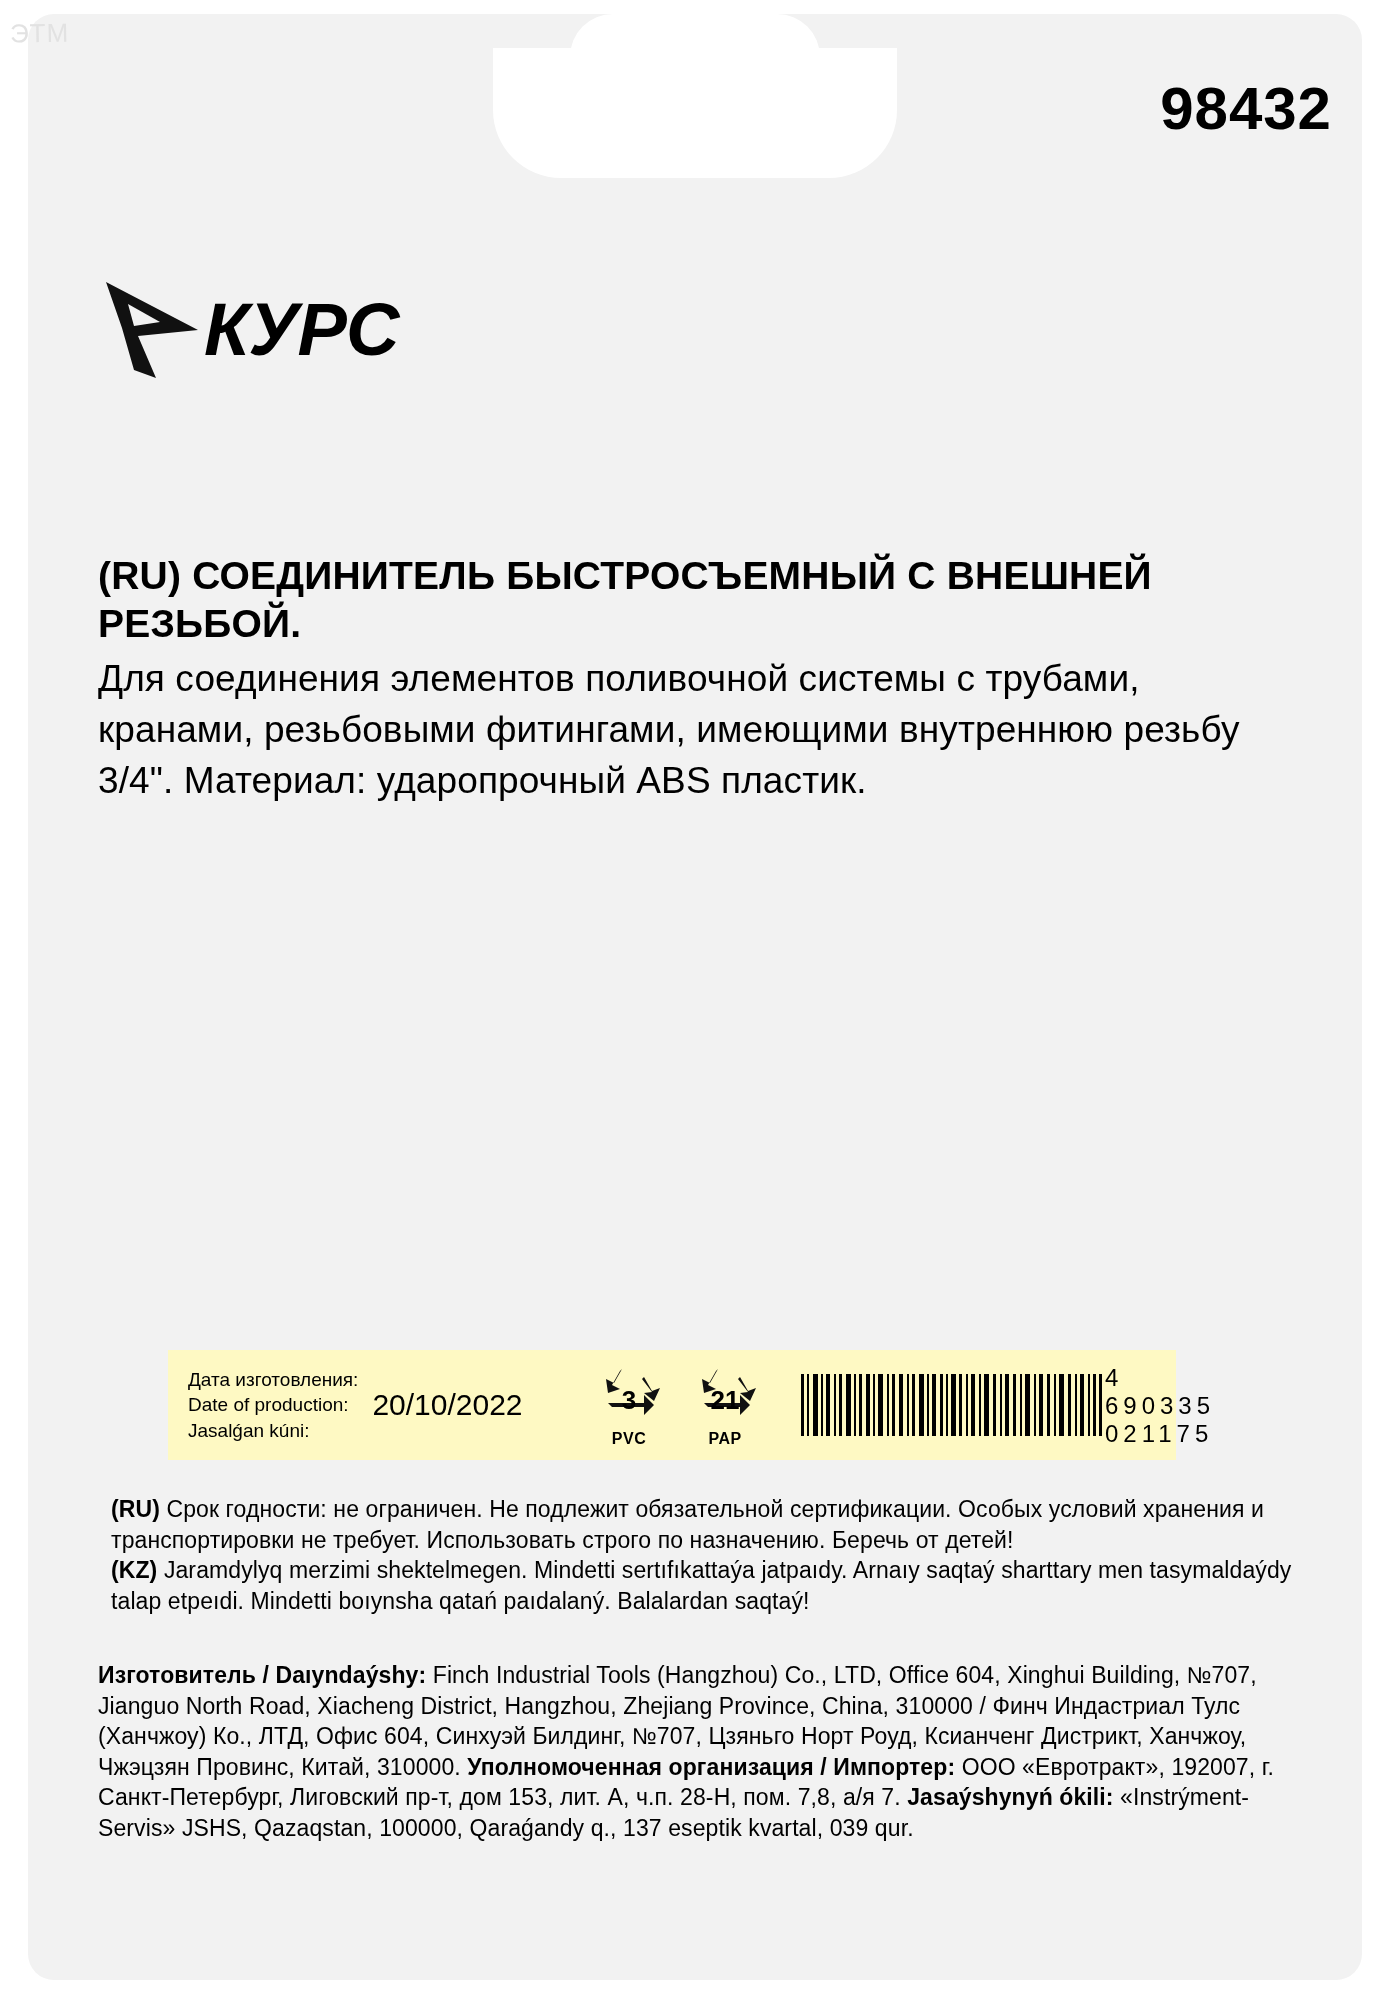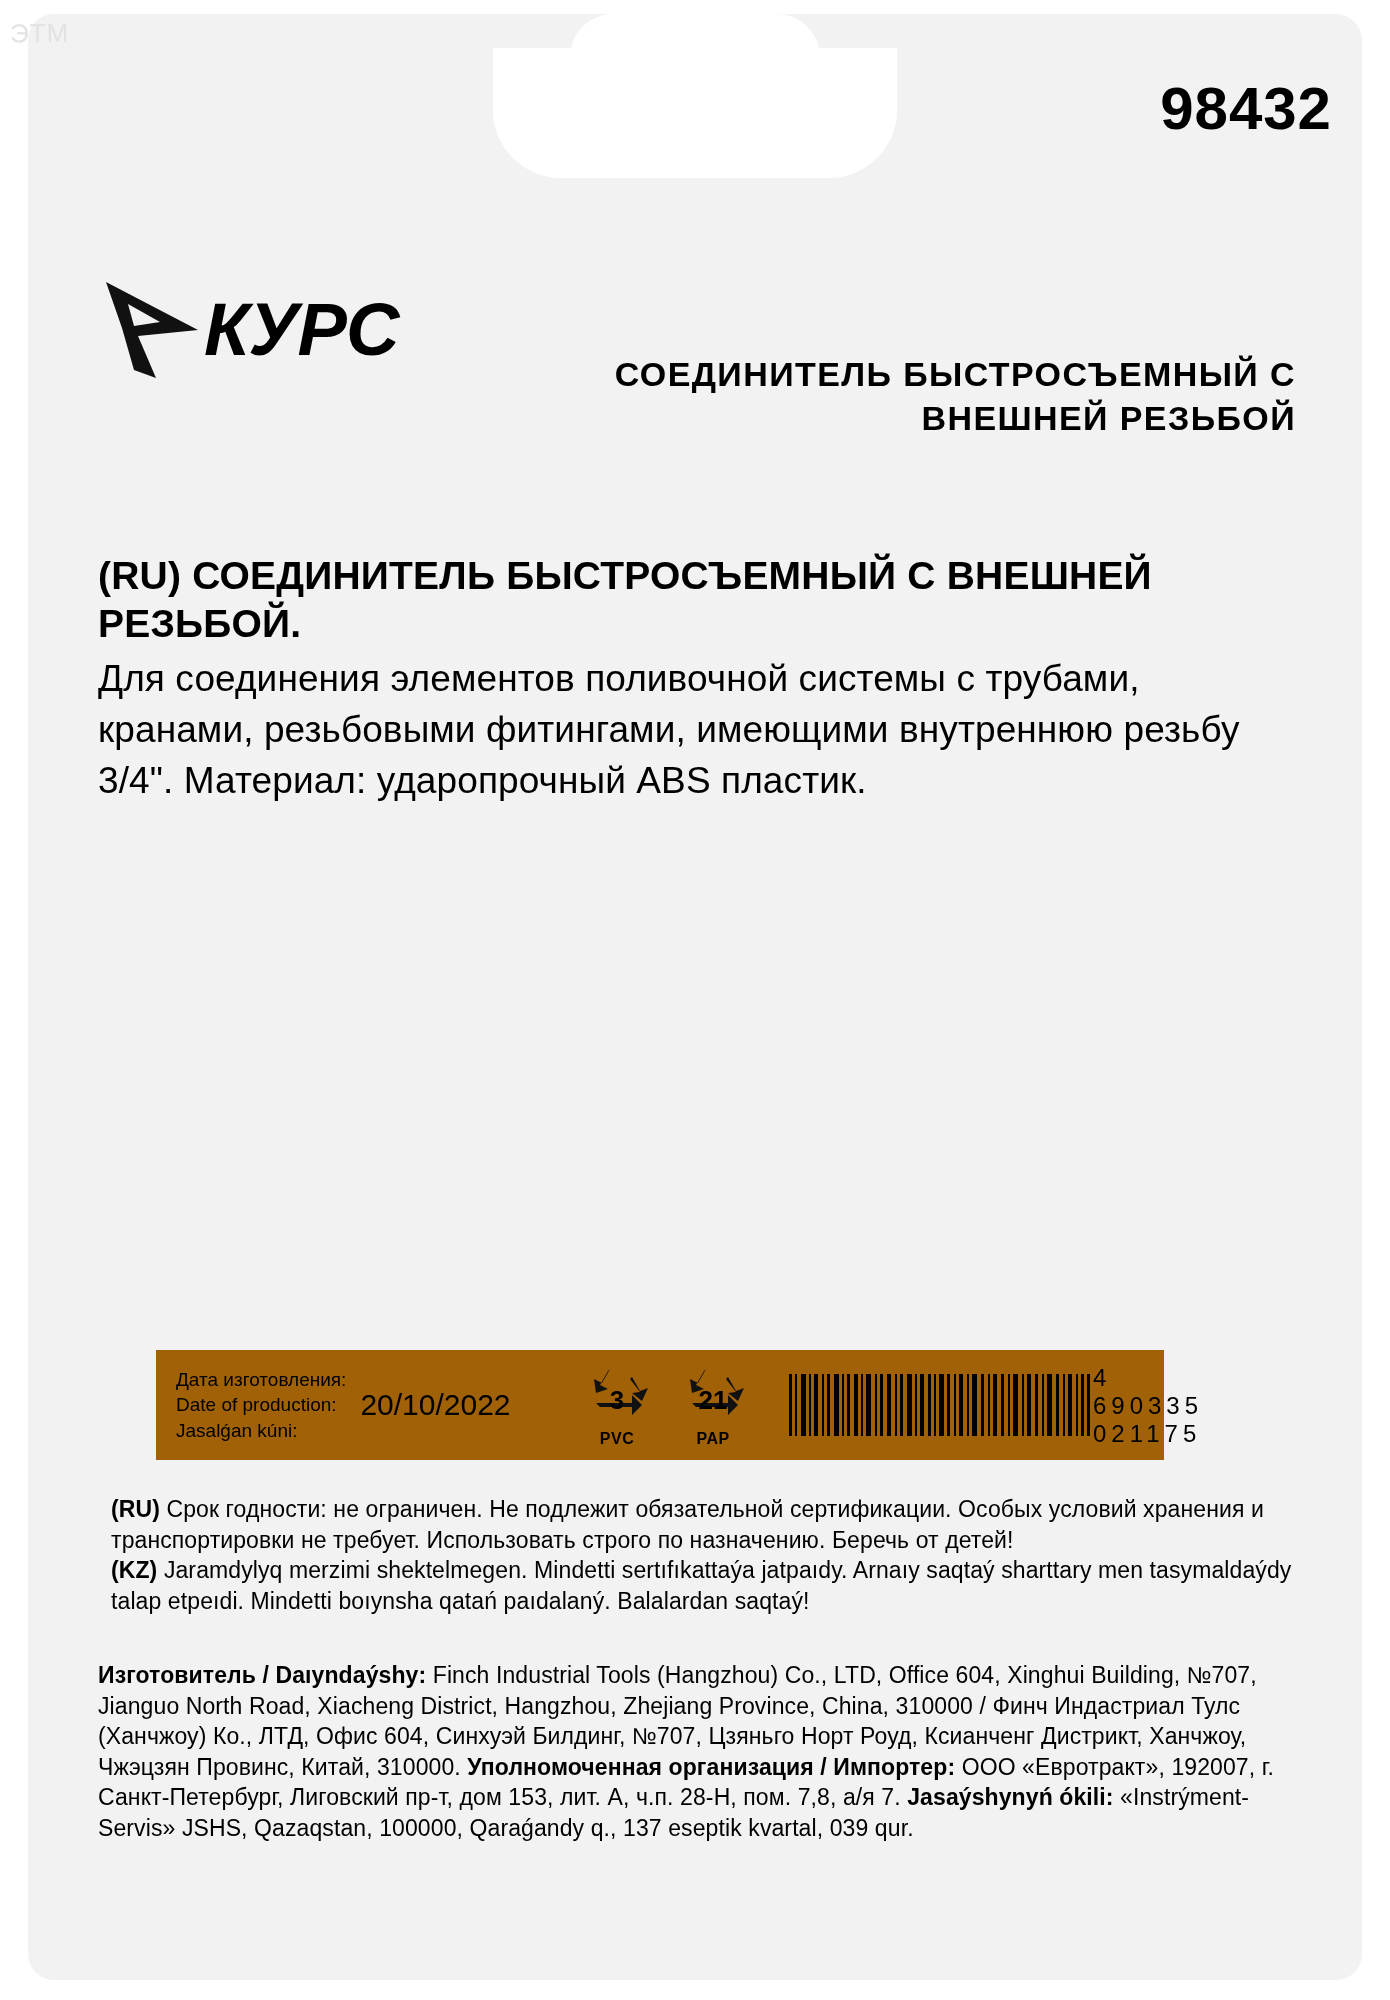--- a/index.html
+++ b/index.html
@@ -136,25 +136,25 @@
     margin: 0;
     font-size: 37px;
     font-weight: normal;
     line-height: 1.38;
     letter-spacing: 0.1px;
   }
 
   
   .strip {
     position: absolute;
-    left: 156px;
+    left: 168px;
     top: 1350px;
     width: 1008px;
     height: 110px;
-    background: #a16207;
+    background: #fef9c3;
     display: flex;
     align-items: center;
   }
   .date-box {
     width: 412px;
     height: 100%;
     display: flex;
     align-items: center;
     padding-left: 20px;
     box-sizing: border-box;
@@ -246,21 +246,20 @@
   <div class="brand">
     <span class="brand-mark">
       <svg width="108" height="104" viewBox="0 0 108 104" xmlns="http://www.w3.org/2000/svg">
         <path d="M8 4 L100 52 L40 58 L58 100 L36 92 L24 50 L8 4 Z" fill="#111111"></path>
         <path d="M30 26 L62 44 L36 48 Z" fill="#f2f2f2"></path>
       </svg>
     </span>
     <span class="brand-name">КУРС</span>
   </div>
 
-  <div class="product-title">СОЕДИНИТЕЛЬ БЫСТРОСЪЕМНЫЙ С ВНЕШНЕЙ РЕЗЬБОЙ</div>
 
   <div class="desc desc-ru">
     <h2>(RU) СОЕДИНИТЕЛЬ БЫСТРОСЪЕМНЫЙ С ВНЕШНЕЙ РЕЗЬБОЙ.</h2>
     <p>Для соединения элементов поливочной системы с трубами, кранами, резьбовыми фитингами, имеющими внутреннюю резьбу 3/4". Материал: ударопрочный ABS пластик.</p>
   </div>
 
 
   <div class="strip">
 
     <div class="date-box">

